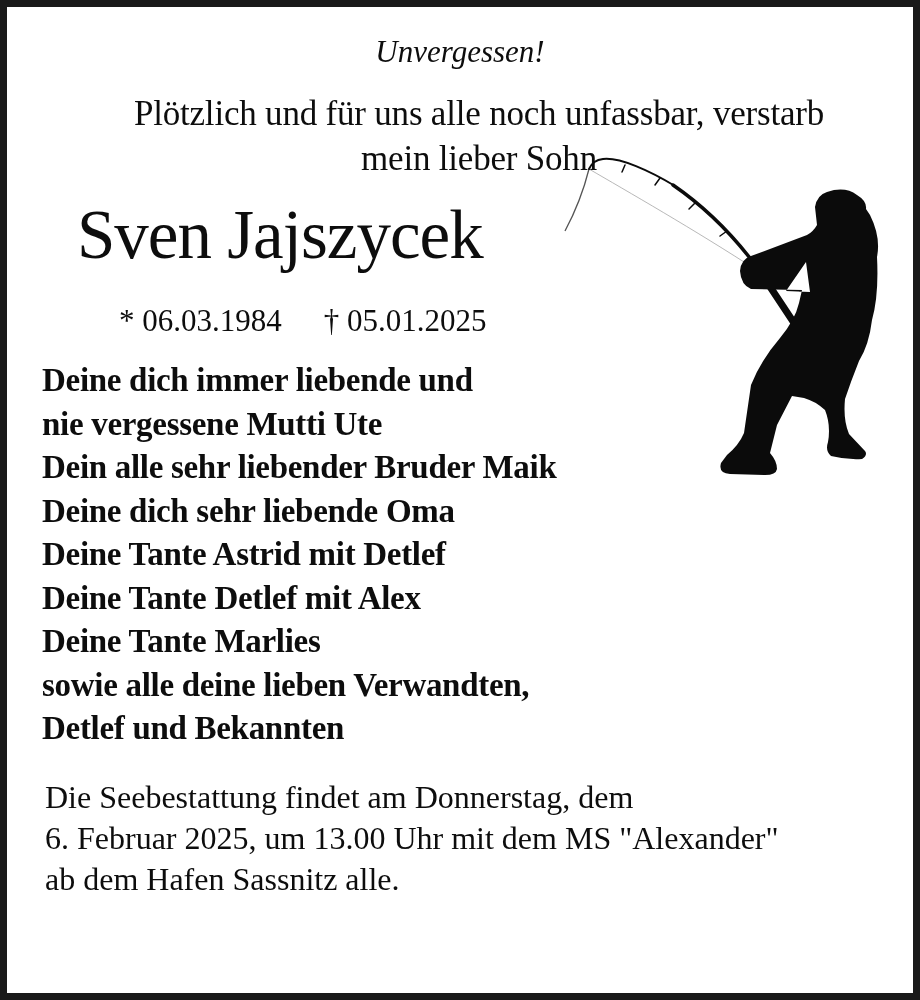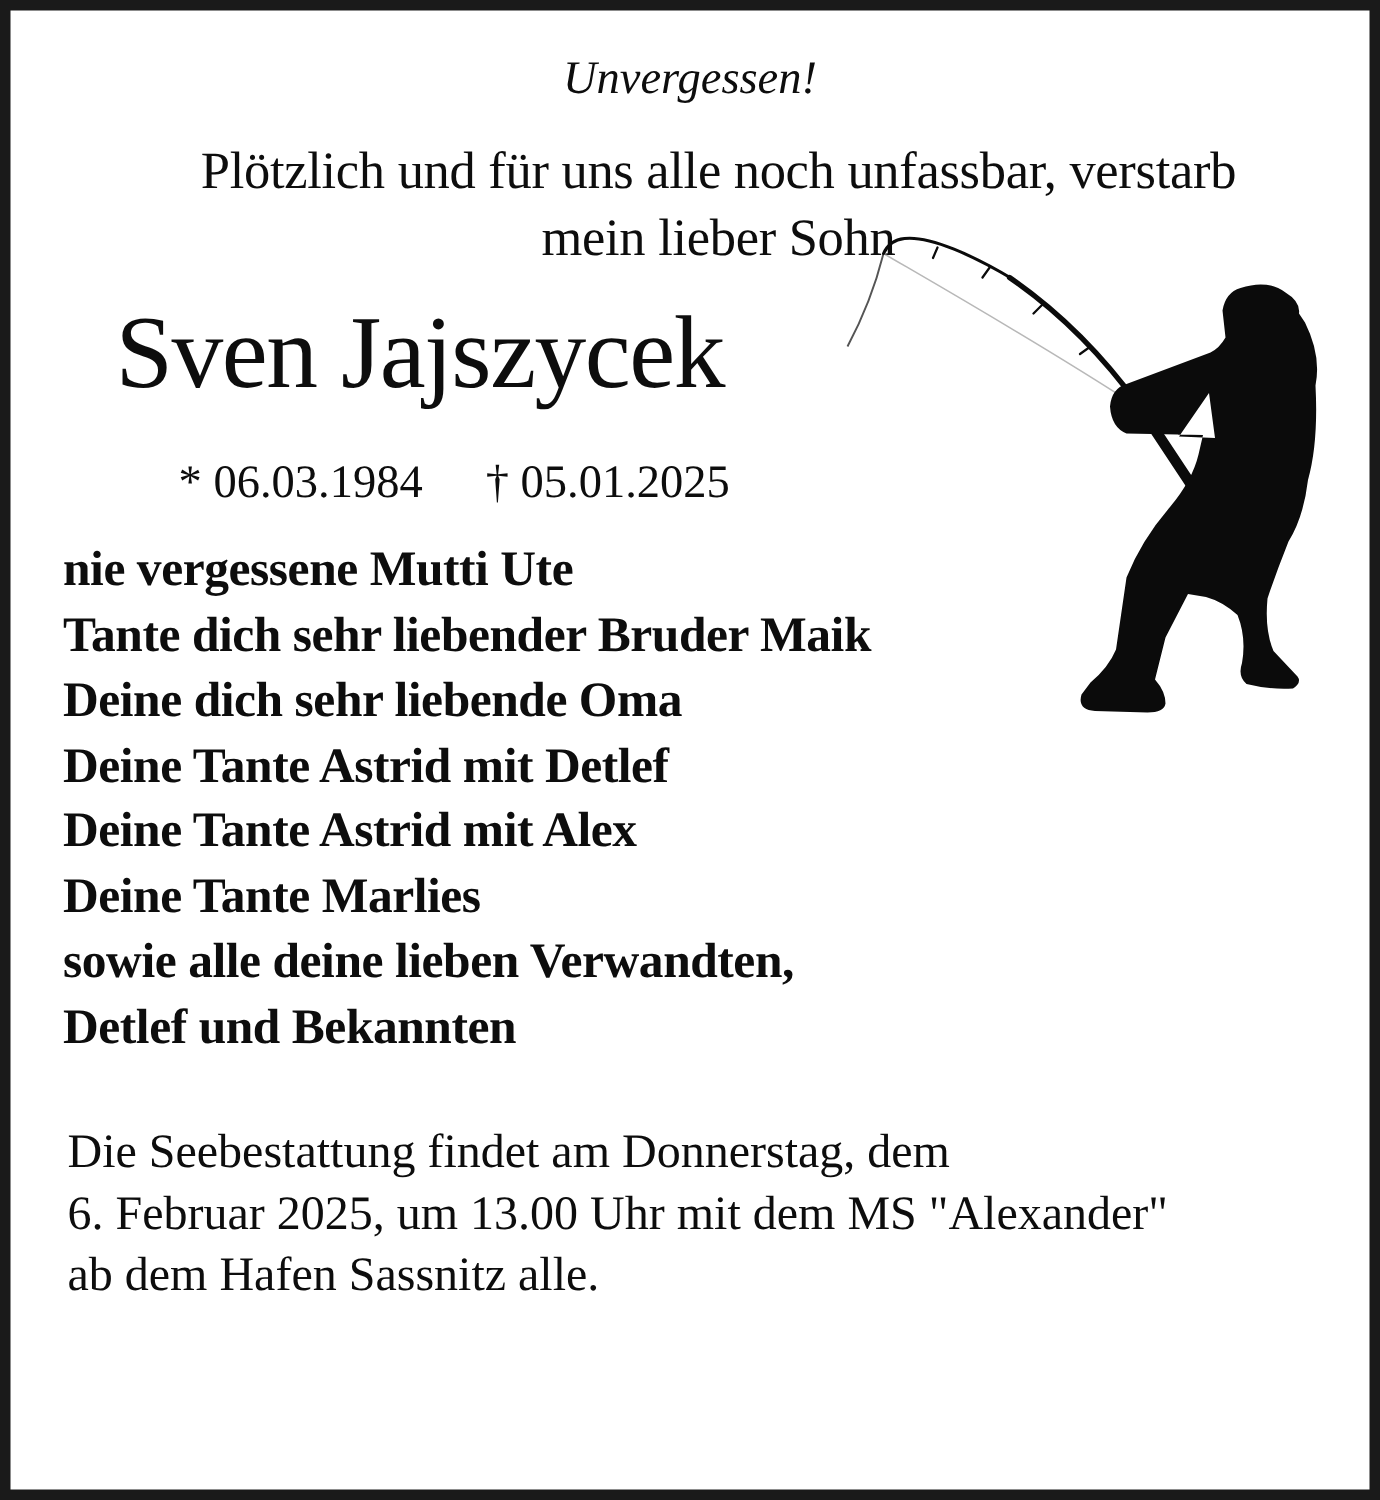--- a/index.html
+++ b/index.html
@@ -48,21 +48,21 @@
     line-height: 38px;
   }
   .mourners {
     margin: 20px 0 0 35px;
     font-size: 33px;
     line-height: 43.5px;
     font-weight: bold;
     letter-spacing: -0.3px;
   }
   .funeral {
-    margin: 40px 0 0 38px;
+    margin: 26px 0 0 38px;
     font-size: 32px;
     line-height: 41px;
   }
   .fisherman {
     position: absolute;
     left: 548px;
     top: 138px;
     width: 330px;
     height: 340px;
   }
@@ -80,25 +80,26 @@
   </div>
 
   <div class="deceased-name">Sven Jajszycek</div>
 
   <div class="dates">
     <span class="birth-date">* 06.03.1984</span><span class="death-date">† 05.01.2025</span>
   </div>
 
 
   <div class="mourners">
+    <div>Deine dich immer liebende und</div>
     <div>nie vergessene Mutti Ute</div>
-    <div>Tante dich sehr liebender Bruder Maik</div>
+    <div>Dein alle sehr liebender Bruder Maik</div>
     <div>Deine dich sehr liebende Oma</div>
     <div>Deine Tante Astrid mit Detlef</div>
-    <div>Deine Tante Astrid mit Alex</div>
+    <div>Deine Tante Detlef mit Alex</div>
     <div>Deine Tante Marlies</div>
     <div>sowie alle deine lieben Verwandten,</div>
     <div>Detlef und Bekannten</div>
   </div>
 
   <div class="funeral">
     <div>Die Seebestattung findet am Donnerstag, dem</div>
     <div>6. Februar 2025, um 13.00 Uhr mit dem MS "Alexander"</div>
     <div>ab dem Hafen Sassnitz alle.</div>
   </div>

